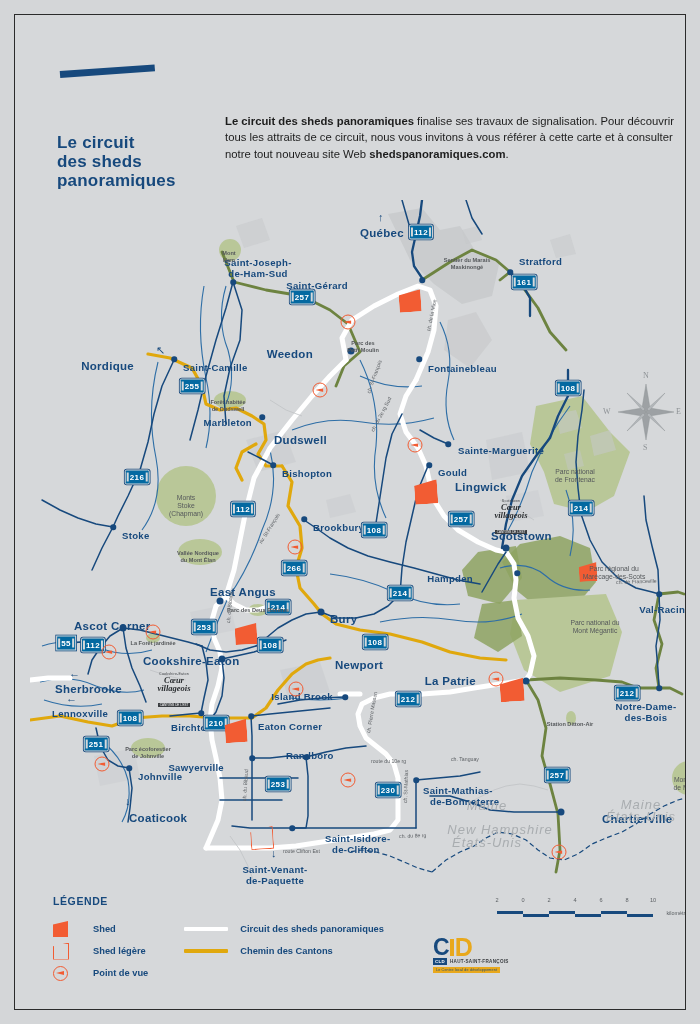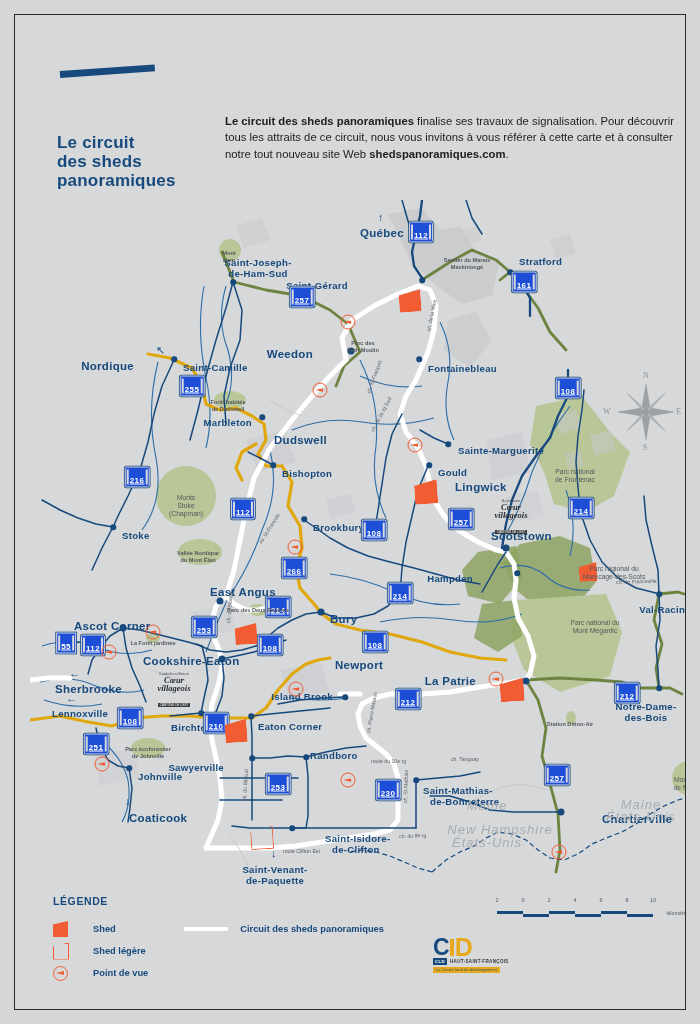--- a/index.html
+++ b/index.html
@@ -31,23 +31,23 @@
   .plbl{position:absolute;color:#55585b;font-size:6.8px;line-height:8px;text-align:center;
     transform:translateX(-50%);white-space:nowrap;}
   .rlbl{position:absolute;color:#5d6165;font-size:5.2px;white-space:nowrap;}
 
   
   .dot{position:absolute;width:7px;height:7px;border-radius:50%;background:#17497d;
     transform:translate(-50%,-50%);}
   .dot.sm{width:5.5px;height:5.5px;}
 
   
-  .shield{position:absolute;transform:translate(-50%,-50%);background:#1d4ed8;color:#fff;
-    font-size:8px;font-weight:bold;padding:8px 4px 2px;border-radius:2px;letter-spacing:.4px;
-    border:1.4px solid #d6d8da;box-shadow:0 0 0 .8px #17497d;text-decoration:underline;}
+  .shield{position:absolute;transform:translate(-50%,-50%);background:#0369a1;color:#fff;
+    font-size:8px;font-weight:bold;padding:2px 4px 2px;border-radius:2px;letter-spacing:.4px;
+    border:1.4px solid #d6d8da;box-shadow:0 0 0 .8px #17497d;}
   .shield:before,.shield:after{content:"";position:absolute;top:2px;width:2px;height:calc(100% - 4px);
     background:#d6d8da;}
   .shield:before{left:1px;}
   .shield:after{right:1px;}
   .shield.us{border-radius:0;}
 
   
   .shed{position:absolute;background:#f25c33;transform:translate(-50%,-50%);
     clip-path:polygon(0 22%,100% 0,100% 100%,0 100%);}
   .shedl{position:absolute;border:1.5px solid #f25c33;transform:translate(-50%,-50%);
@@ -360,21 +360,21 @@
           <div class="dot" style="left:496px;top:481px"></div>
           <div class="lbl big" style="left: auto; top: 475px; right: 209px;">La Patrie</div>
           <div class="dot sm" style="left:629px;top:488px"></div>
           <div class="lbl mid ctr" style="left:616px;top:501px">Notre-Dame-</div>
           <div class="lbl mid ctr" style="left:616px;top:512px">des-Bois</div>
           <div class="dot sm" style="left:99px;top:568px"></div>
           <div class="lbl mid" style="left:108px;top:571px">Johnville</div>
           <div class="dot sm" style="left:222px;top:558px"></div>
           <div class="lbl mid" style="left: auto; top: 562px; right: 461px;">Sawyerville</div>
           <div class="dot sm" style="left:276px;top:557px"></div>
-          <div class="lbl mid" style="left:280px;top:550px">Randboro</div>
+          <div class="lbl mid" style="left:256px;top:550px">Randboro</div>
           <div class="lbl big" style="left:99px;top:612px">Coaticook</div>
           <div class="arw" style="left:95px;top:596px">↓</div>
           <div class="dot sm" style="left:386px;top:580px"></div>
           <div class="lbl mid" style="left:393px;top:585px">Saint-Mathias-</div>
           <div class="lbl mid" style="left:400px;top:596px">de-Bonneterre</div>
           <div class="dot sm" style="left:262px;top:628px"></div>
           <div class="lbl mid" style="left:295px;top:633px">Saint-Isidore-</div>
           <div class="lbl mid" style="left:302px;top:644px">de-Clifton</div>
           <div class="lbl mid ctr" style="left:245px;top:664px">Saint-Venant-</div>
           <div class="arw" style="left:241px;top:648px">↓</div>
@@ -545,20 +545,26 @@
           <div class="lg-tx">Point de vue</div>
         </div>
       </div>
       <div class="lg-col2" style="margin-left:36px;">
         <div class="lg-row">
           <div class="lg-ic" style="width:56px">
             <div class="lg-line" style="background:#ffffff"></div>
           </div>
           <div class="lg-tx">Circuit des sheds panoramiques</div>
         </div>
+        <div class="lg-row">
+          <div class="lg-ic" style="width:56px">
+            <div class="lg-line" style="background:#e0a80d"></div>
+          </div>
+          <div class="lg-tx">Chemin des Cantons</div>
+        </div>
       </div>
     </div>
   </div>
 
   <div id="scale">
     <div class="sc-nums" id="sc-nums">
           <span style="left: 0px;">2</span>
           <span style="left: 26px;">0</span>
           <span style="left: 52px;">2</span>
           <span style="left: 78px;">4</span>

